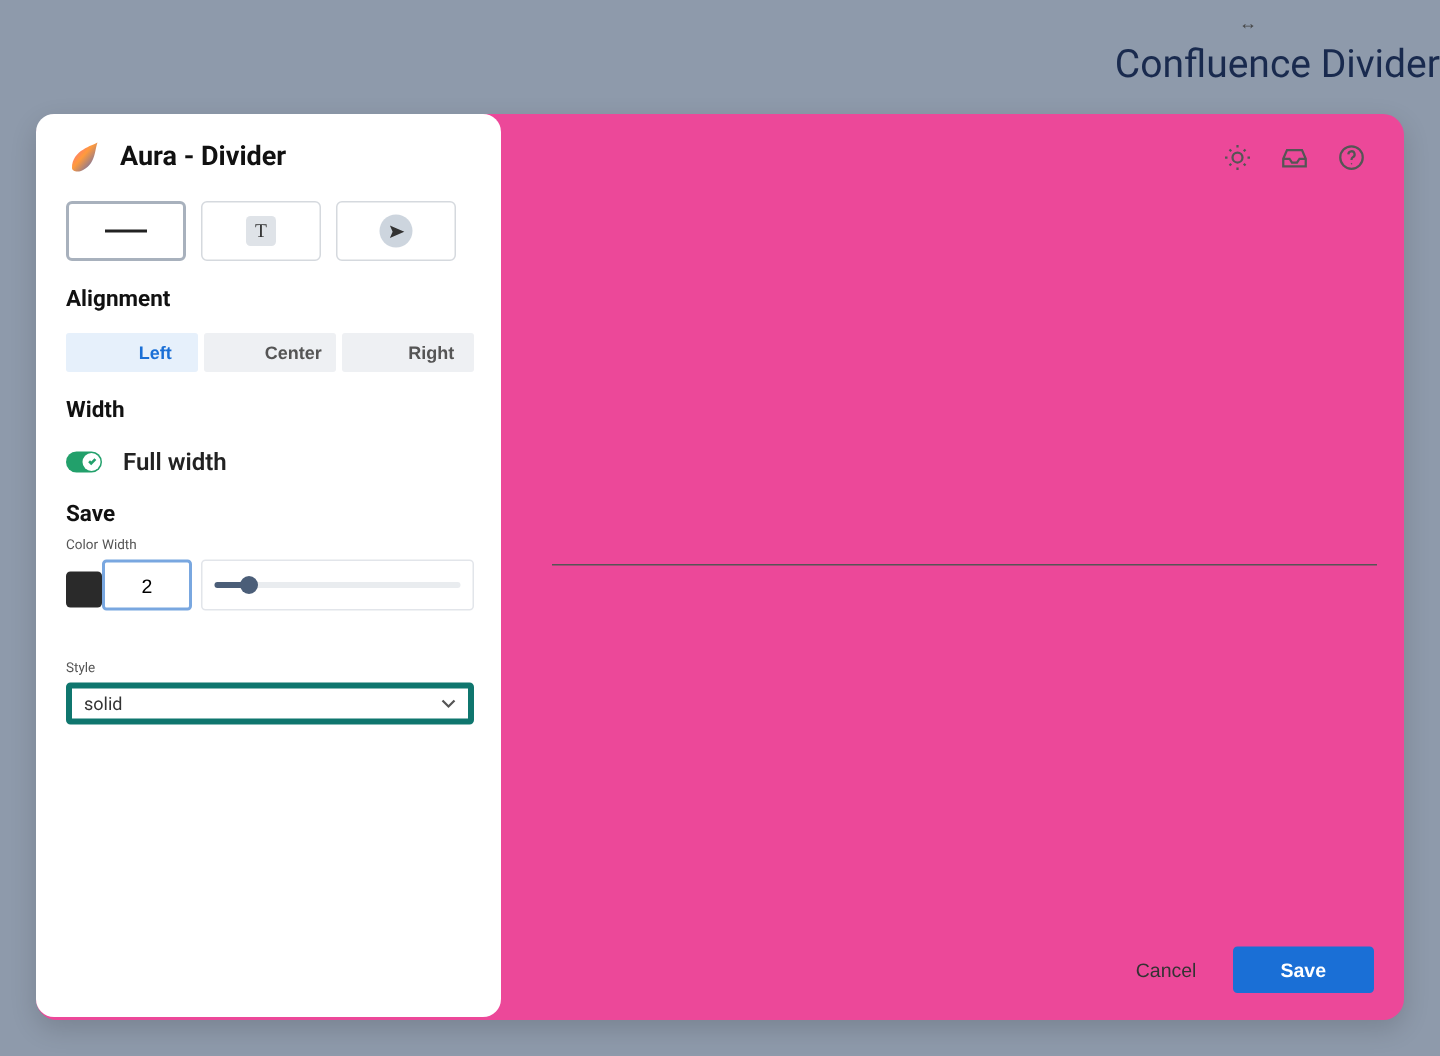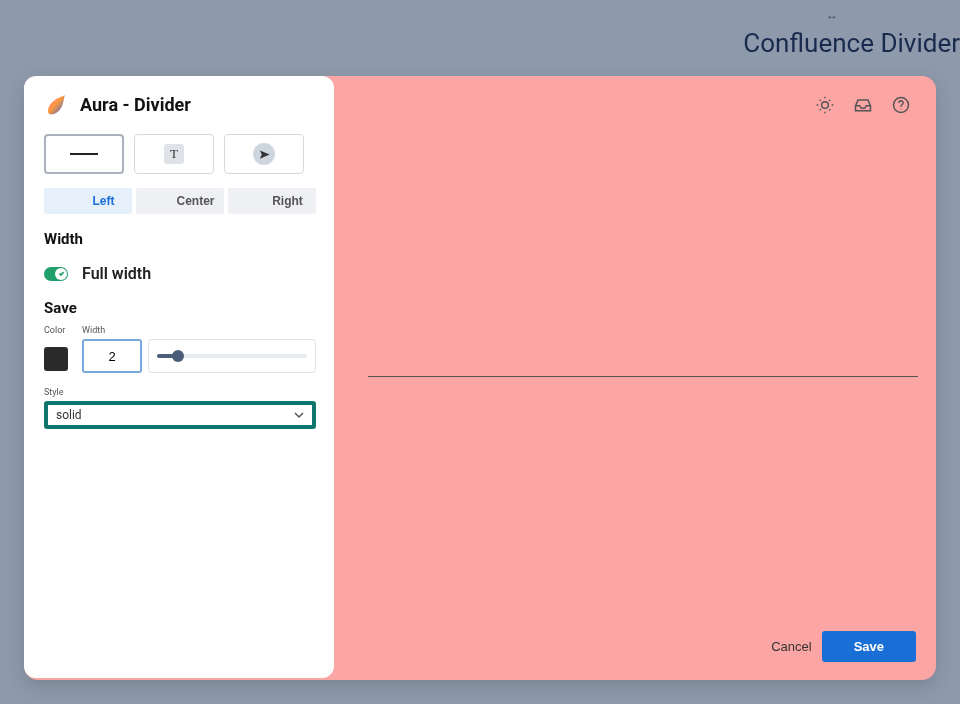--- a/index.html
+++ b/index.html
@@ -28,21 +28,21 @@
     font-size: 12px;
     letter-spacing: 2px;
   }
 
   .modal {
     position: absolute;
     top: 76px;
     left: 24px;
     width: 912px;
     height: 604px;
-    background: #fca5a5;
+    background: #ec4899;
     border-radius: 14px;
     box-shadow: 0 6px 18px rgba(0,0,0,0.15);
     display: flex;
   }
 
   .sidebar {
     width: 310px;
     height: 602px;
     background: #fff;
     border-radius: 12px;
@@ -176,21 +176,20 @@
     color: #222;
   }
 
   
   .small-label {
     font-size: 9px;
     color: #555;
   }
   .line-row1 {
     display: flex;
-    gap: 14px;
     margin-top: -6px;
   }
   .color-swatch {
     width: 24px;
     height: 24px;
     background: #2a2a2a;
     border-radius: 3px;
     cursor: pointer;
     margin-top: 12px;
   }
@@ -247,21 +246,21 @@
     height: 12px;
     background: #4b5e78;
     border-radius: 50%;
     cursor: pointer;
   }
 
   .style-col {
     display: flex;
     flex-direction: column;
     gap: 4px;
-    margin-top: 0;
+    margin-top: 20px;
   }
   .style-select {
     width: 100%;
     height: 28px;
     border: 4px solid #0f766e;
     border-radius: 3px;
     background: #fff;
     display: flex;
     align-items: center;
     justify-content: space-between;
@@ -303,20 +302,21 @@
     right: 18px;
     height: 0;
     border-top: 1px solid #555;
   }
 
   .footer {
     position: absolute;
     bottom: 18px;
     right: 20px;
     display: flex;
+    gap: 14px;
     align-items: flex-end;
   }
   .btn-cancel {
     background: transparent;
     border: none;
     font-size: 13px;
     font-weight: 500;
     color: #333;
     cursor: pointer;
     padding: 8px 10px;
@@ -367,20 +367,21 @@
       </div>
       <div class="type-btn">
         <span class="type-send-icon">
           <svg viewBox="0 0 24 24">
               <path d="M2 21 L23 12 L2 3 L6 12 Z"></path>
             </svg>
         </span>
       </div>
     </div>
 
+    <div class="section-label">Alignment</div>
     <div class="align-row">
       <button class="align-btn selected">Left</button>
       <button class="align-btn">Center</button>
       <button class="align-btn">Right</button>
     </div>
 
     <div class="section-label">Width</div>
     <div class="width-row">
       <div class="toggle">
         <div class="toggle-knob">

